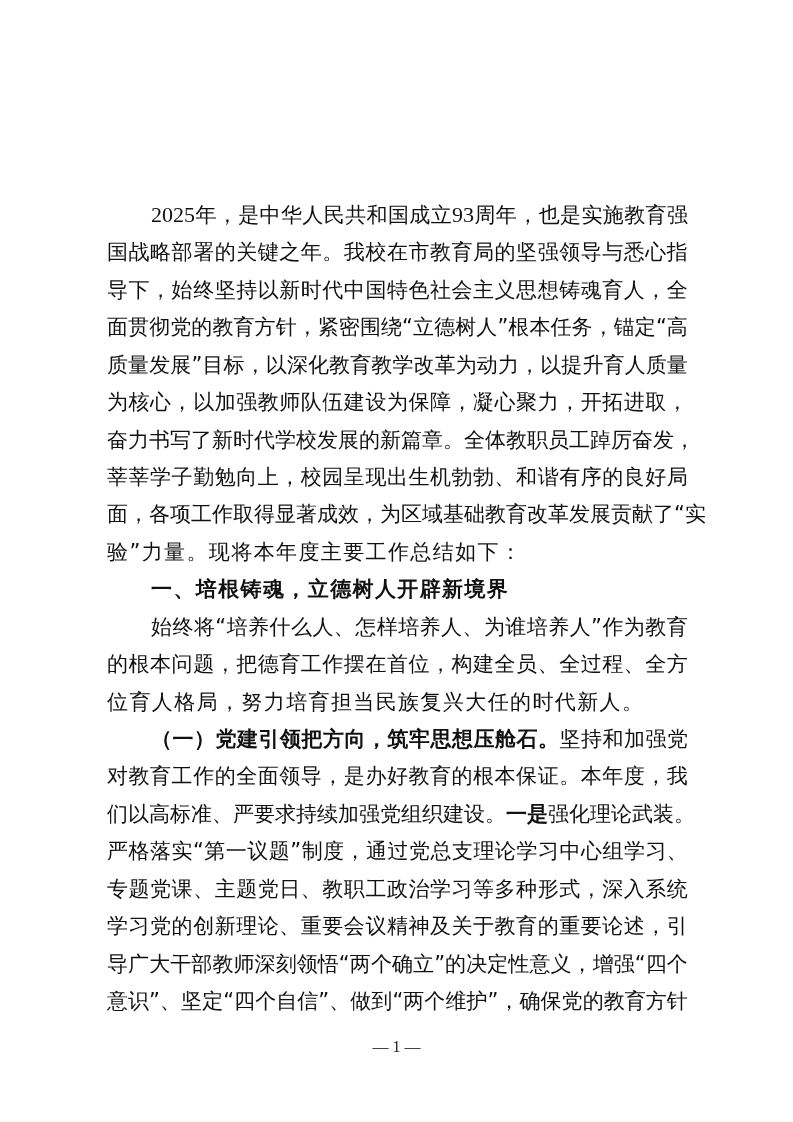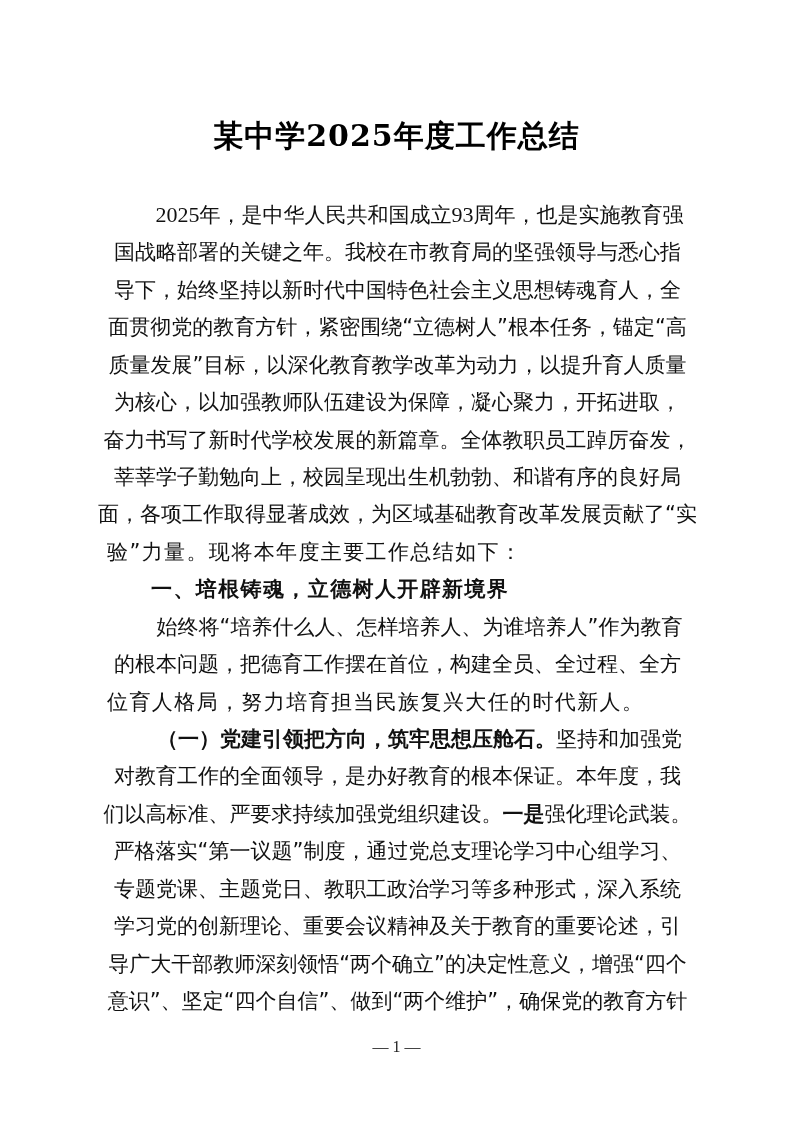--- a/index.html
+++ b/index.html
@@ -9,39 +9,38 @@
     position: absolute; left: 0; top: 114px; width: 793px; text-align: center;
     font-family: "DejaVu Serif", "Liberation Serif", serif;
     font-weight: bold; font-size: 30px; color: #000; letter-spacing: 1px;
     line-height: 44px;
   }
   .line {
     position: absolute; left: 107px; width: 581px; height: 30px;
     font-family: "DejaVu Sans", "Liberation Sans", sans-serif;
     font-size: 21px; color: #111; line-height: 30px;
     text-align: justify; text-align-last: justify; white-space: nowrap;
-    display: flex; justify-content: center;
+    display: flex; justify-content: space-between;
   }
   .line.last { justify-content: flex-start; }
   .line.last span.ch { margin-right: 1.4px; }
   .line .ch { display: inline-block; }
   .indent { padding-left: 44px; width: 537px; }
   .bold { font-weight: bold; }
   .heading { font-weight: bold; }
   .footer {
     position: absolute; left: 0; top: 1038px; width: 793px; text-align: center;
     font-family: "Liberation Serif", "DejaVu Serif", serif;
     font-size: 16px; color: #222;
   }
 </style>
 </head>
 <body>
 
 <div class="page">
-  <div class="title">某中学2025年度工作总结</div>
   <div id="body-lines">
       <div class="line indent" style="top: 200px;">
         <span class="ch" style="font-family: &quot;Liberation Serif&quot;, &quot;DejaVu Serif&quot;, serif; font-size: 22px;">2025</span>
         <span class="ch">年</span>
         <span class="ch">，</span>
         <span class="ch">是</span>
         <span class="ch">中</span>
         <span class="ch">华</span>
         <span class="ch">人</span>
         <span class="ch">民</span>

